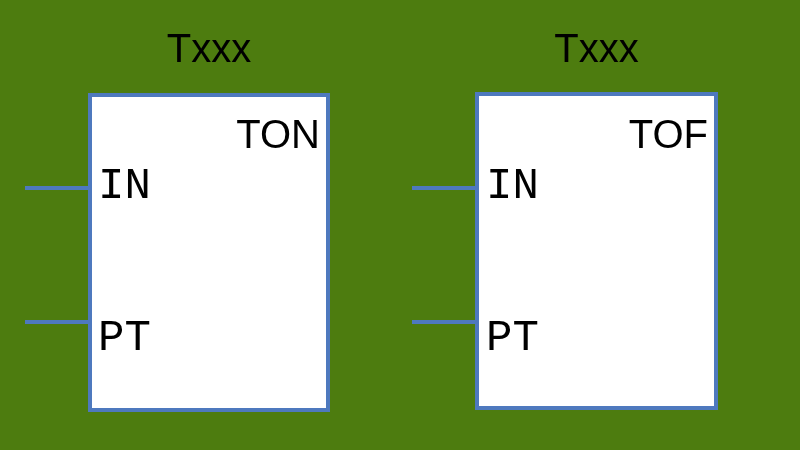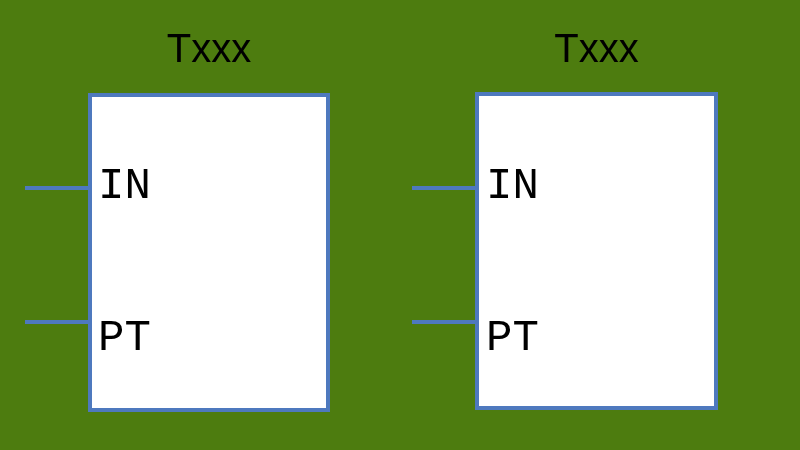--- a/index.html
+++ b/index.html
@@ -95,35 +95,37 @@
 <body>
 
 <div id="canvas">
 
   <div class="fb-group left">
 
     <div class="fb-name">Txxx</div>
 
     <div class="fb-box"></div>
 
+    <div class="fb-type">TON</div>
 
     <div class="pin-label in">IN</div>
 
     <div class="pin-label pt">PT</div>
 
     <div class="wire in"></div>
     <div class="wire pt"></div>
   </div>
 
   <div class="fb-group right">
 
     <div class="fb-name">Txxx</div>
 
     <div class="fb-box"></div>
 
+    <div class="fb-type">TOF</div>
 
     <div class="pin-label in">IN</div>
 
     <div class="pin-label pt">PT</div>
 
     <div class="wire in"></div>
     <div class="wire pt"></div>
   </div>
 
 </div>

